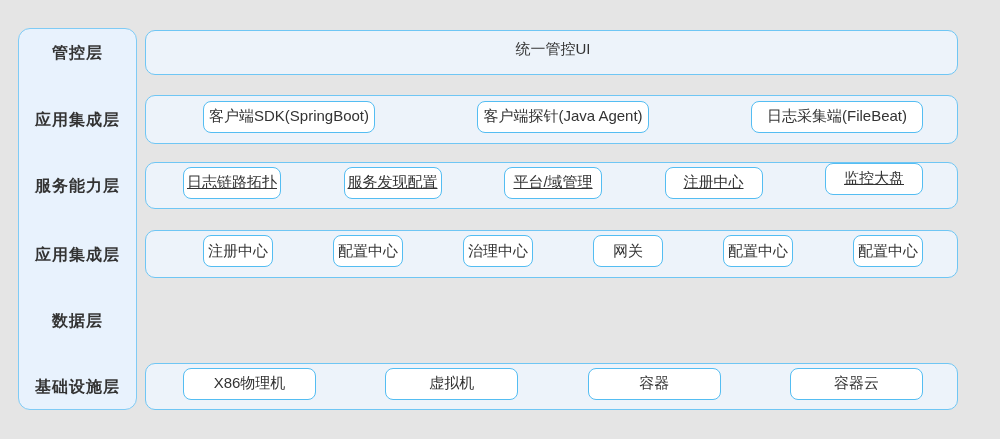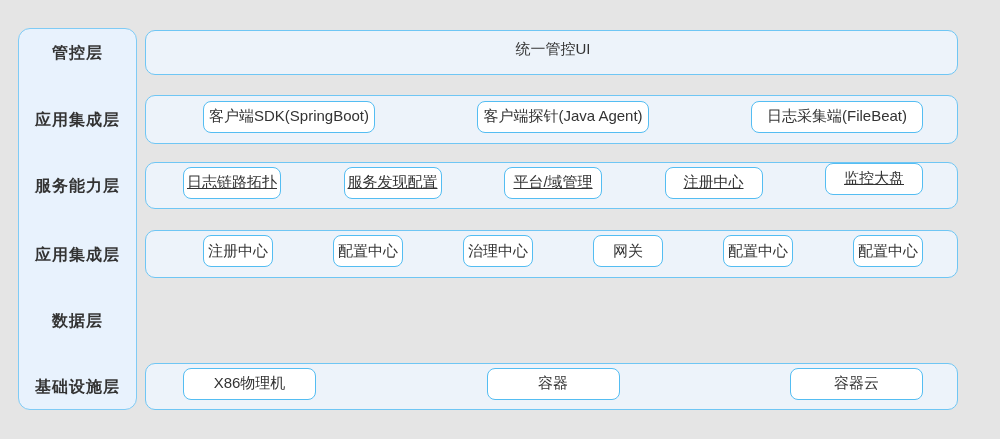--- a/index.html
+++ b/index.html
@@ -96,17 +96,18 @@
   <div class="layer-row r4">
       <div class="layer-item">注册中心</div>
       <div class="layer-item">配置中心</div>
       <div class="layer-item">治理中心</div>
       <div class="layer-item">网关</div>
       <div class="layer-item">配置中心</div>
       <div class="layer-item">配置中心</div>
     </div>
   <div class="layer-row r6">
       <div class="layer-item">X86物理机</div>
+      <div class="layer-item">虚拟机</div>
       <div class="layer-item">容器</div>
       <div class="layer-item">容器云</div>
     </div>
 
 </div>
 
 </body></html>

